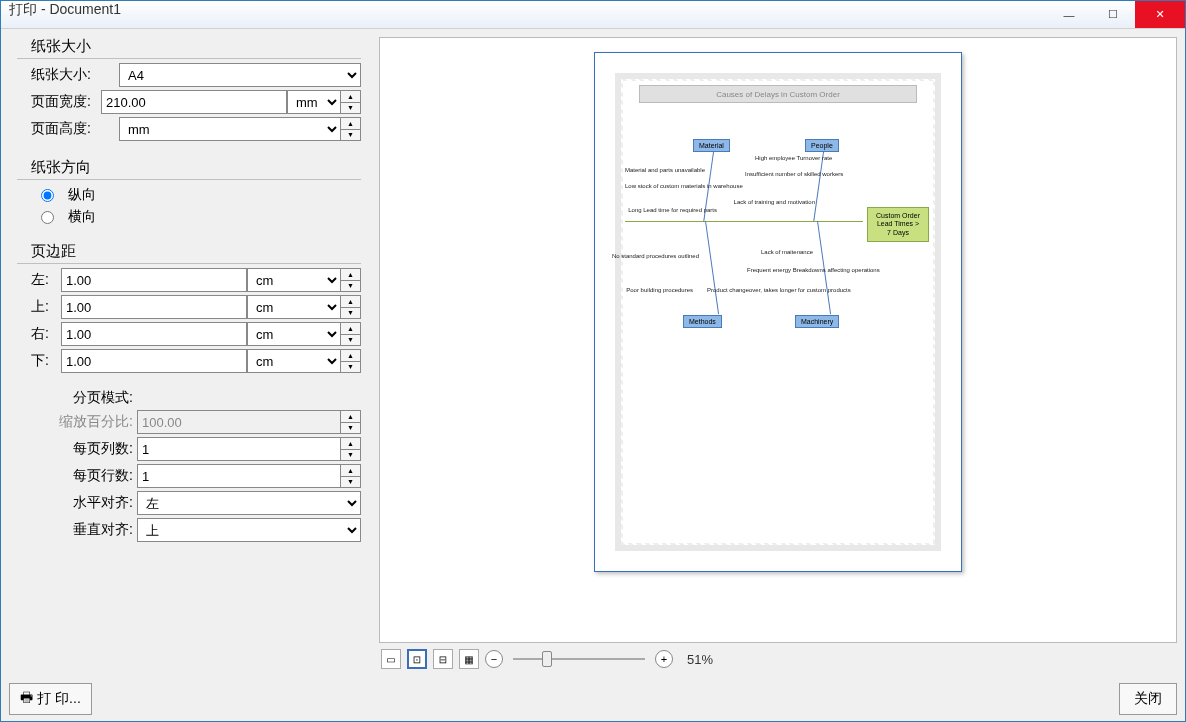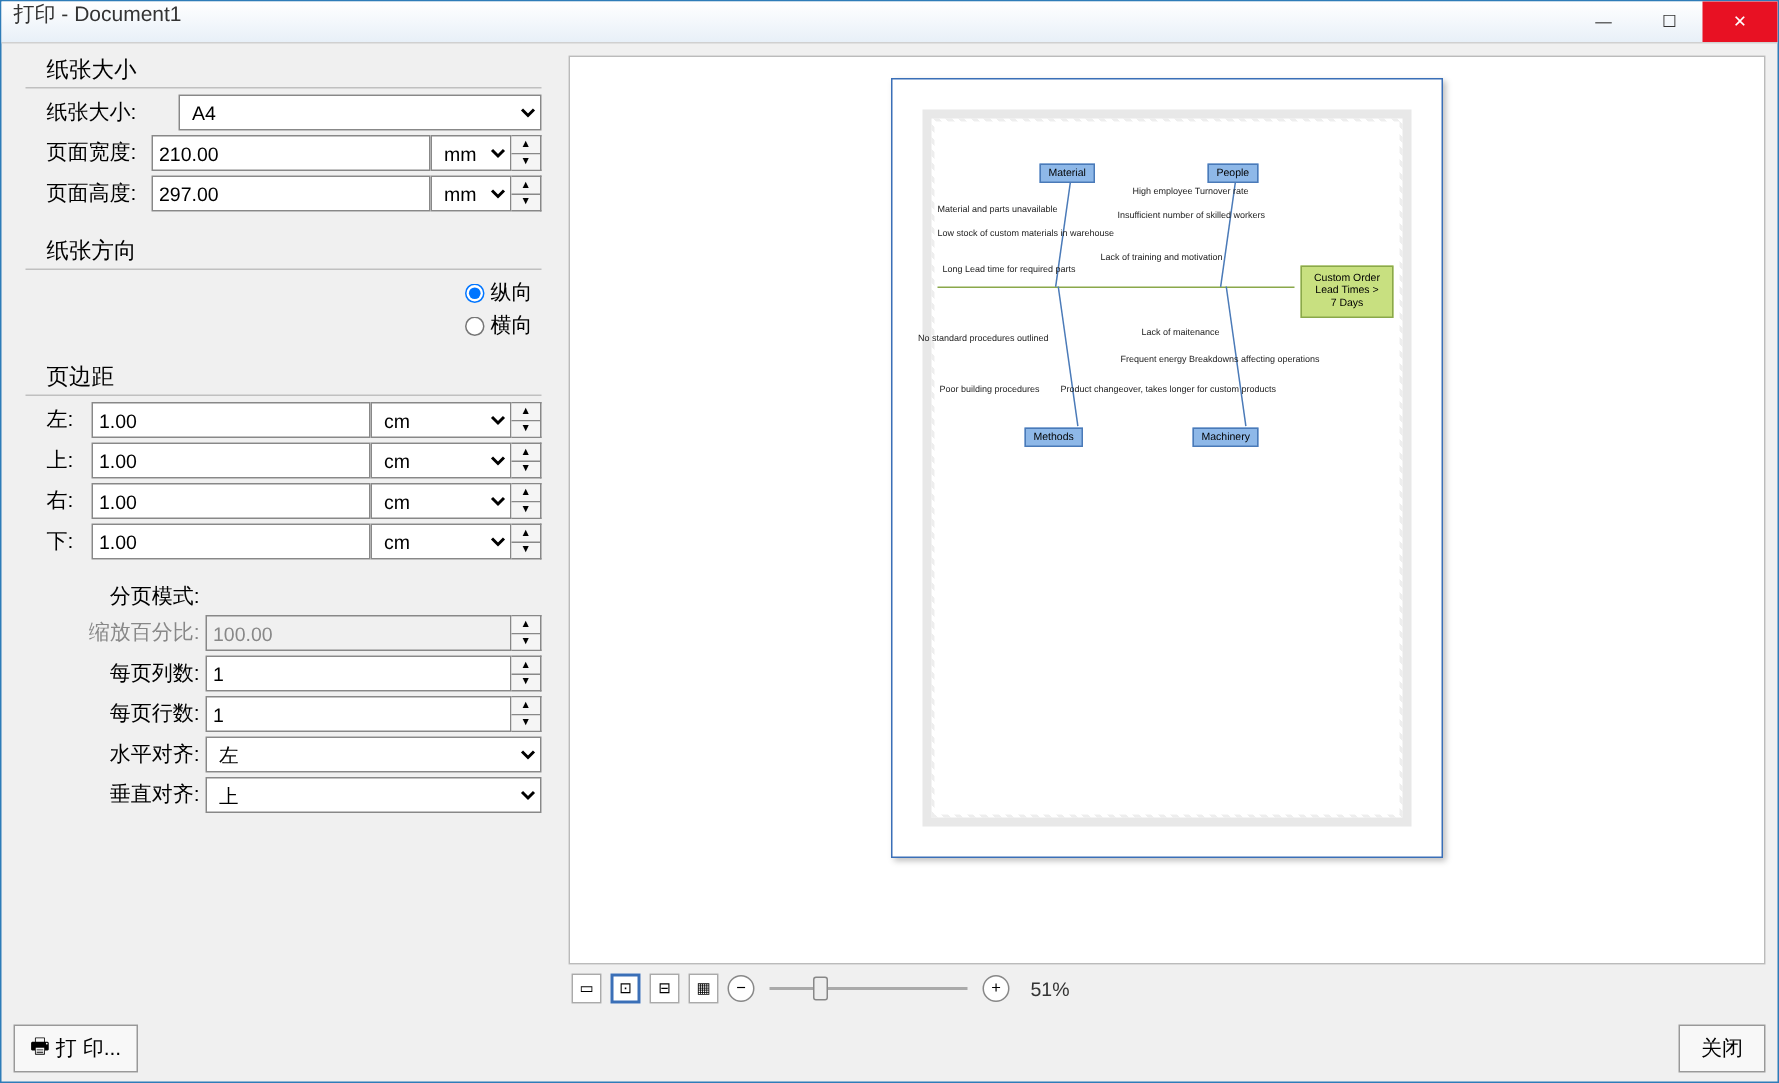--- a/index.html
+++ b/index.html
@@ -18,21 +18,21 @@
 .form-label { width: 88px; text-align: left; font-size: 14px; }
 .form-label-r { width: 106px; text-align: right; font-size: 14px; padding-right: 4px; }
 .form-ctrl { flex: 1; display: flex; gap: 0; }
 select.ctrl, input.ctrl { height: 24px; border: 1px solid #888; background: #fff; font-size: 13px; padding: 0 4px; font-family: Liberation Sans, sans-serif; }
 select.ctrl { flex: 1; }
 input.ctrl { flex: 1; }
 .unit-sel { width: 54px; border-left: 0; }
 .spinner { width: 20px; display: flex; flex-direction: column; border: 1px solid #888; border-left: 0; }
 .spinner-btn { flex: 1; background: #f5f5f5; font-size: 7px; display: flex; align-items: center; justify-content: center; cursor: default; border: 0; }
 .spinner-btn:first-child { border-bottom: 1px solid #888; }
-.radio-row { display: flex; align-items: center; padding: 2px 6px 2px 24px; font-size: 14px; gap: 4px; justify-content: flex-end; }
+.radio-row { display: flex; align-items: center; padding: 2px 6px 2px 24px; font-size: 14px; gap: 14px; }
 .disabled-input { background: #f0f0f0 !important; color: #888; }
 .bottom-bar { display: flex; padding: 6px 8px; border-top: 0; }
 .print-btn { background: #f8f8f8; border: 1px solid #999; padding: 3px 10px; font-size: 14px; display: flex; align-items: center; gap: 4px; cursor: default; }
 .close-btn { margin-left: auto; background: #f8f8f8; border: 1px solid #999; padding: 3px 14px; font-size: 14px; cursor: default; }
 .right-panel { flex: 1; display: flex; flex-direction: column; padding: 8px; }
 .preview-area { flex: 1; background: #fff; border: 1px solid #bbb; display: flex; align-items: flex-start; justify-content: center; overflow: auto; padding: 14px; }
 .page { width: 368px; height: 520px; background: #fff; border: 1px solid #3a6fb7; box-shadow: 2px 2px 4px rgba(0,0,0,.25); position: relative; }
 .page-margin { position: absolute; inset: 20px; border: 6px solid #e8e8e8; background-image: repeating-linear-gradient(45deg, #eee 0 3px, transparent 3px 6px); }
 .page-inner { position: absolute; inset: 28px; background: #fff; }
 .doc-title-bg { margin: 4px 16px 8px 16px; height: 18px; background: #e0e0e0; border: 1px solid #bbb; display: flex; align-items: center; justify-content: center; font-size: 8px; color: #888; }
@@ -82,21 +82,20 @@
             <select class="ctrl unit-sel"><option>mm</option></select>
             <div class="spinner">
                 <button class="spinner-btn">▲</button>
                 <button class="spinner-btn">▼</button>
               </div>
           </div>
         </div>
         <div class="form-row">
           <span class="form-label">页面高度:</span>
           <div class="form-ctrl">
-            <input class="ctrl" value="297.00" style="">
             <select class="ctrl unit-sel"><option>mm</option></select>
             <div class="spinner">
                 <button class="spinner-btn">▲</button>
                 <button class="spinner-btn">▼</button>
               </div>
           </div>
         </div>
       </div>
 
       <div class="group">
@@ -208,20 +207,21 @@
       </div>
 
       <div style="flex:1"></div>
     </div>
 
     <div class="right-panel">
       <div class="preview-area">
         <div class="page">
           <div class="page-margin"></div>
           <div class="page-inner">
+            <div class="doc-title-bg">Causes of Delays in Custom Order</div>
             <div class="fishbone">
               <div class="spine" style="left:2px;top:110px;width:238px"></div>
               <div class="result-box" style="right:4px;top:96px">Custom Order Lead Times &gt; 7 Days</div>
 
               <div class="fish-box" style="left:70px;top:28px">Material</div>
               <div class="fish-box" style="left:182px;top:28px">People</div>
               <div class="fish-box" style="left:60px;top:204px">Methods</div>
               <div class="fish-box" style="left:172px;top:204px">Machinery</div>
 
               <div class="bone" style="left:90px;top:41px;height:70px;transform:rotate(8deg)"></div>

